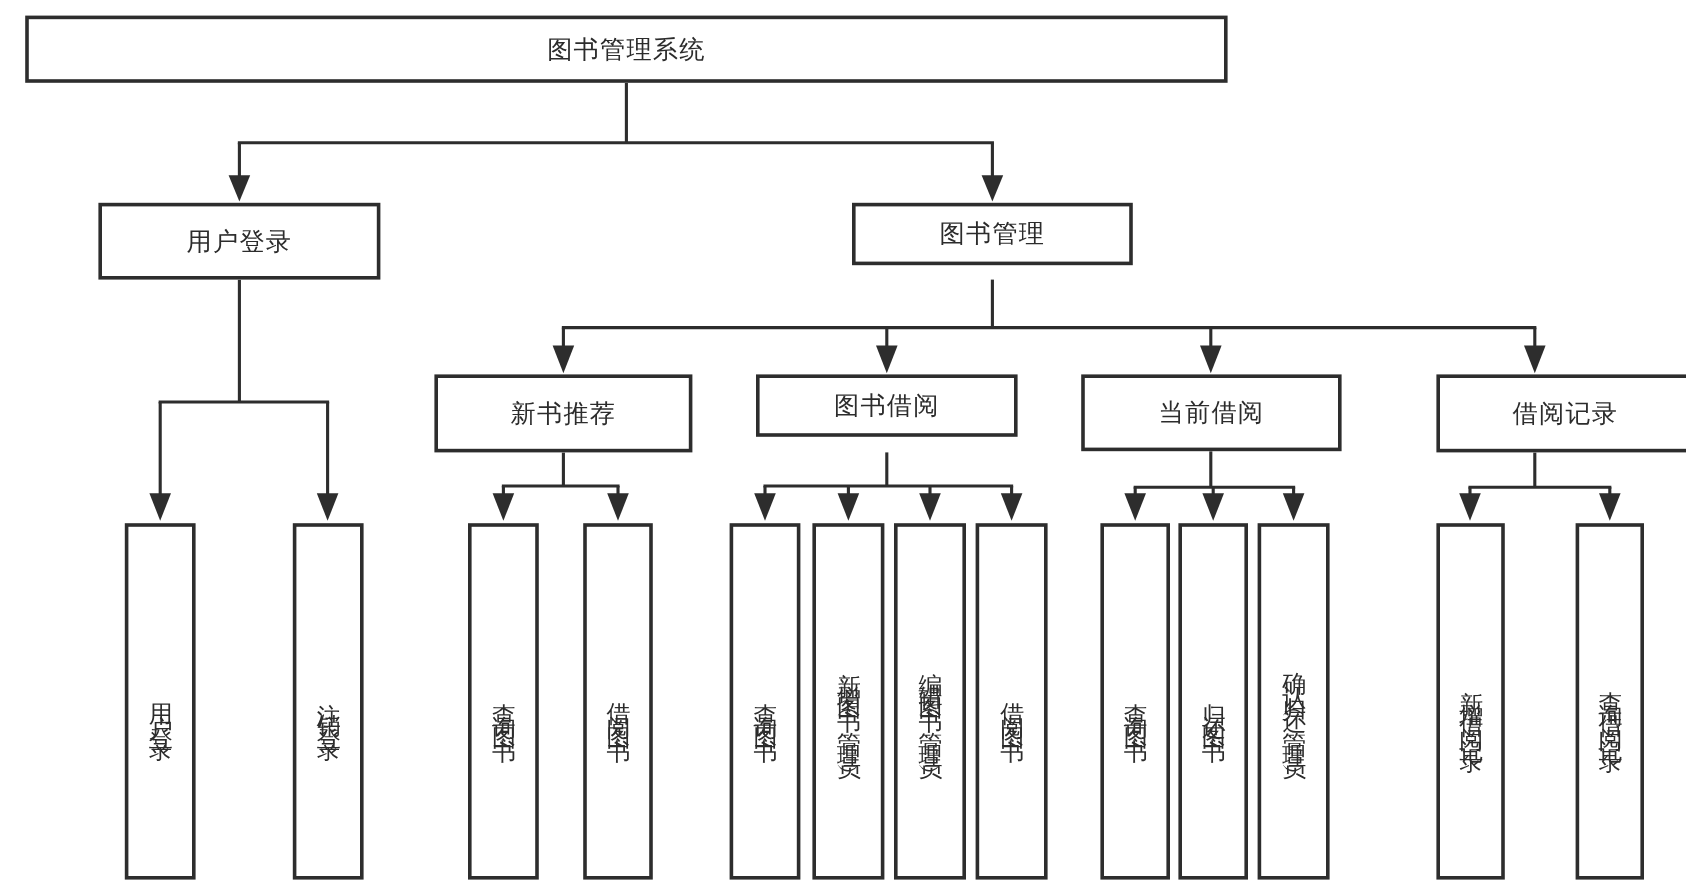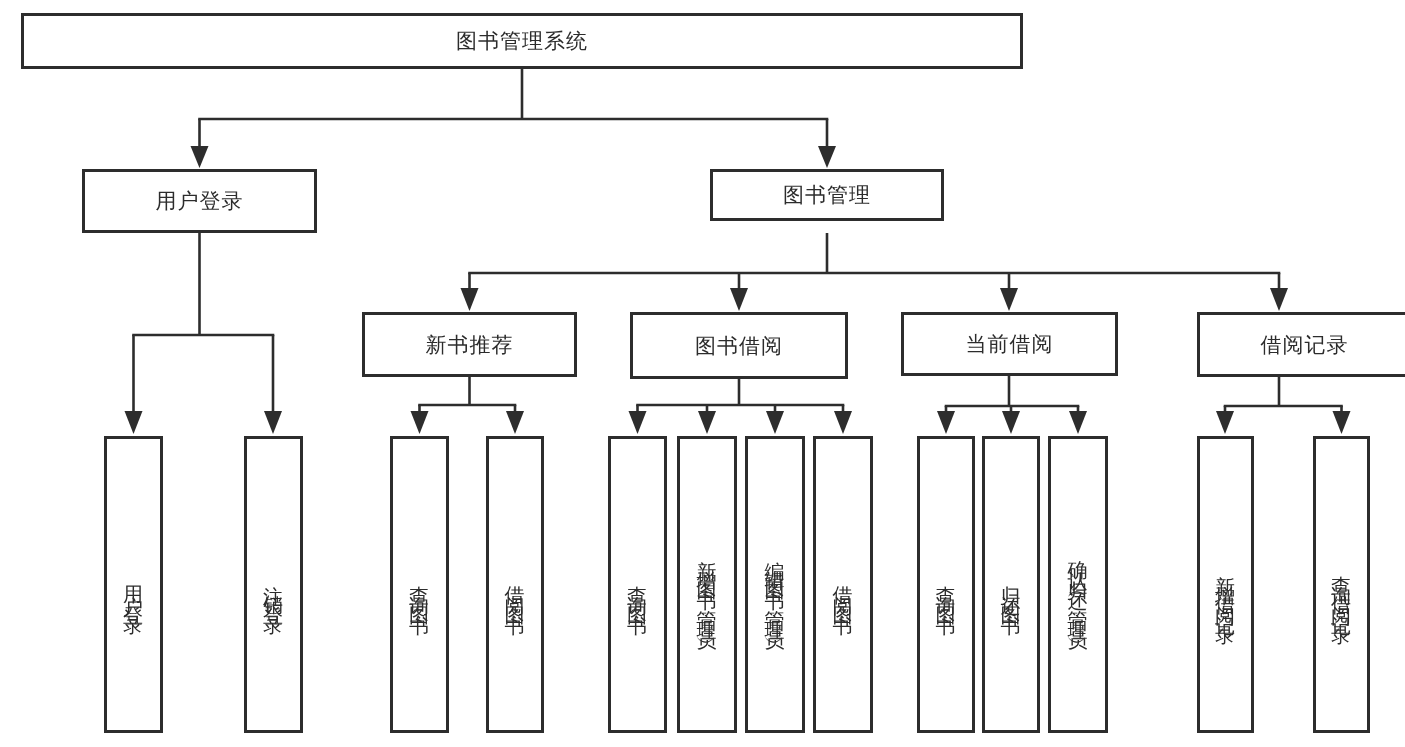--- a/index.html
+++ b/index.html
@@ -65,21 +65,21 @@
     line-height:1;
     letter-spacing:10px;
     margin-bottom:-10px;
     color:var(--text);
   }
   
   .n-root{left:21px;top:13px;width:1002px;height:56px;}
   .n-user-login{left:82px;top:169px;width:235px;height:64px;}
   .n-book-mgmt{left:710px;top:169px;width:234px;height:52px;}
   .n-new-book{left:362px;top:312px;width:215px;height:65px;}
-  .n-book-borrow{left:630px;top:312px;width:218px;height:67px;}
+  .n-book-borrow{left:630px;top:312px;width:218px;height:52px;}
   .n-current-borrow{left:901px;top:312px;width:217px;height:64px;}
   .n-borrow-records{left:1173px;top:312px;width:215px;height:65px;margin-left:24px;}
   
   .l-a1{left:104px;width:59px;}
   .l-a2{left:244px;width:59px;}
   .l-b1{left:390px;width:59px;}
   .l-b2{left:486px;width:58px;}
   .l-c1{left:608px;width:59px;}
   .l-c2{left:677px;width:60px;}
   .l-c3{left:745px;width:60px;}

